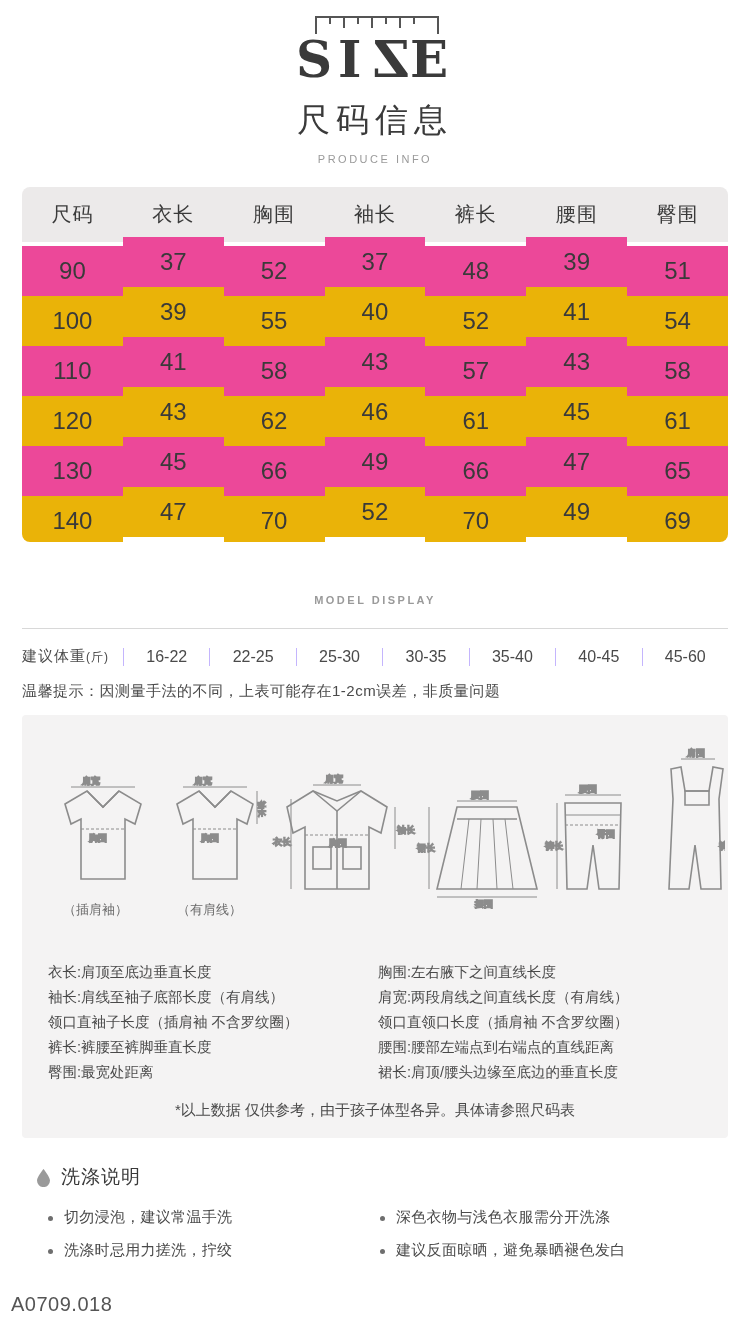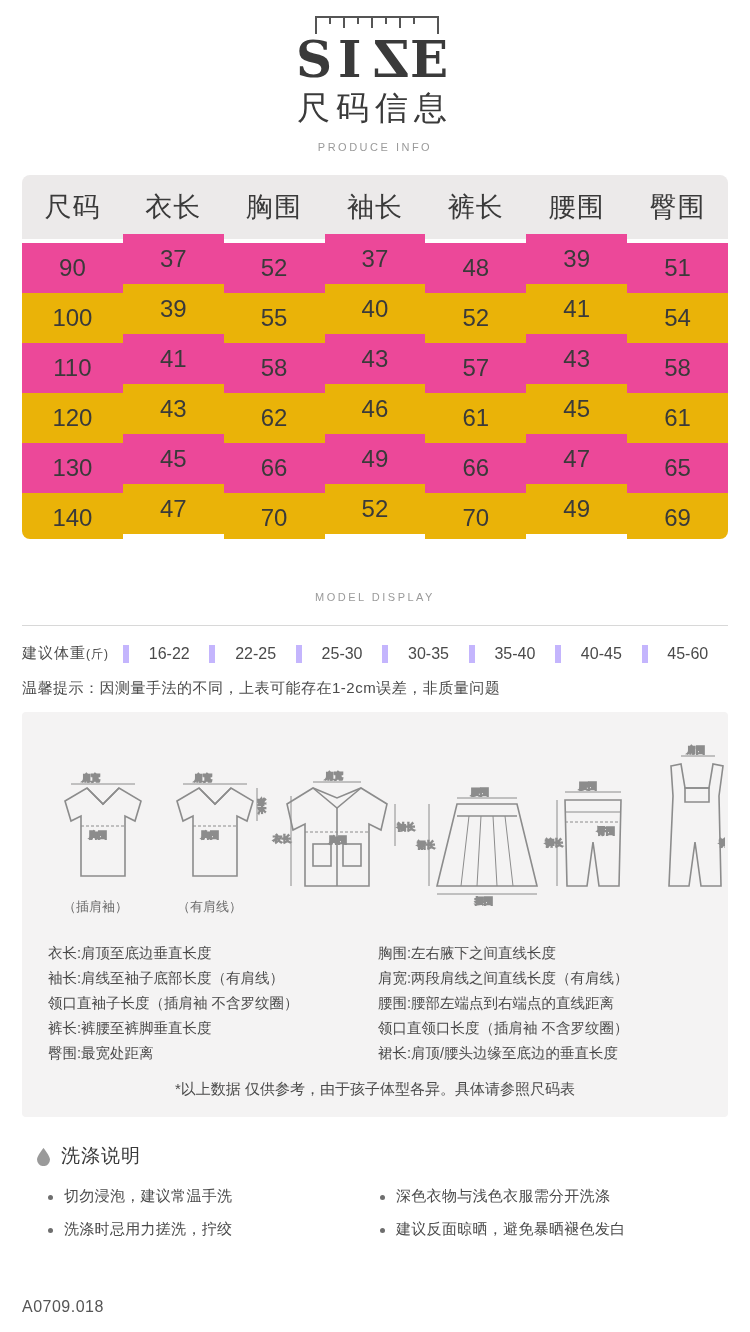--- a/index.html
+++ b/index.html
@@ -13,75 +13,75 @@
   
   .header{padding-top:10px;text-align:center;}
   .ruler{width:120px;height:22px;margin:0 auto 2px;position:relative;}
   .ruler .rbox{position:absolute;left:0;top:6px;width:120px;height:16px;border:2px solid #555;border-bottom:none;}
   .ruler .tick{position:absolute;top:6px;width:2px;background:#555;}
   .size-word{
     font-size:50px;letter-spacing:6px;color:#3a3a3a;line-height:52px;
     font-family:"DejaVu Serif","Liberation Serif",serif;font-weight:700;
   }
   .size-word .mirror{display:inline-block;transform:scaleX(-1);}
-  .cn-title{font-size:33px;letter-spacing:6px;color:#3a3a3a;font-weight:400;}
+  .cn-title{font-size:33px;letter-spacing:6px;color:#3a3a3a;margin-top:12px;font-weight:400;}
   .prod-info{font-size:11px;letter-spacing:2.5px;color:#9a9a9a;margin-top:10px;}
 
   
   .table-wrap{margin:22px 22px 0;border-radius:8px;overflow:hidden;}
   table.size-table{width:100%;border-collapse:collapse;}
   table.size-table th{
-    background:#eceaea;color:#3a3a3a;font-weight:400;font-size:27px;
+    background:#eceaea;color:#3a3a3a;font-weight:400;font-size:20px;
     padding:14px 0;letter-spacing:1px;
   }
   table.size-table td{
     text-align:center;font-size:24px;color:#3a3a3a;padding:11px 0;
   }
   table.size-table tr.odd td{background:#eab308;}
   table.size-table tr.even td{background:#ec4899;}
   table.size-table td:nth-child(2),
   table.size-table td:nth-child(4),
   table.size-table td:nth-child(6){position:relative;top:-5px;}
   table.size-table td:nth-child(1),
   table.size-table td:nth-child(3),
   table.size-table td:nth-child(5),
   table.size-table td:nth-child(7){position:relative;top:4px;}
 
   
-  .model-display{text-align:center;font-size:11px;letter-spacing:2.5px;color:#9a9a9a;margin-top:52px;}
+  .model-display{text-align:center;font-size:11px;letter-spacing:2.5px;color:#9a9a9a;margin-top:52px;font-weight:bold;}
   .hr{height:1px;background:#d8d8d8;margin:22px 22px 0;}
 
   
   .weight-row{display:flex;align-items:center;margin:18px 22px 0;font-size:15px;color:#4a4a4a;}
   .weight-label{white-space:nowrap;padding-right:14px;letter-spacing:1px;}
   .weight-label .unit{font-size:12px;}
-  .weight-cell{flex:1;text-align:center;border-left:6px solid #c4b5fd;font-size:16px;color:#4a4a4a;}
+  .weight-cell{flex:1;text-align:center;border-left:1px solid #c4b5fd;font-size:16px;color:#4a4a4a;}
   .tip{margin:16px 22px 0;font-size:15px;color:#4a4a4a;letter-spacing:.5px;}
 
   
   .diagram{margin:14px 22px 0;background:#f4f3f3;border-radius:4px;padding:14px 0 16px;}
   .diagram svg{display:block;margin:0 auto;}
 
-  .defs{margin:0 26px;display:flex;font-size:14.5px;color:#4a4a4a;line-height:25px;}
+  .defs{margin:16px 26px;display:flex;font-size:14.5px;color:#4a4a4a;line-height:25px;}
   .defs .col{flex:1;}
   .defs .col.right{padding-left:6px;}
 
   .note{text-align:center;font-size:15px;color:#4a4a4a;margin:14px 0 2px;}
 
   
   .wash-head{display:flex;align-items:center;margin:26px 0 0 36px;}
   .drop{width:15px;height:19px;margin-right:10px;}
   .wash-title{font-size:19px;color:#3a3a3a;letter-spacing:1px;}
   .wash-list{display:flex;margin:18px 46px 0;font-size:15px;color:#4a4a4a;gap:6px;}
   .wash-list .col{flex:1;}
   .wash-list .li{margin-bottom:14px;position:relative;padding-left:18px;letter-spacing:.3px;}
   .wash-list .li:before{
     content:"";position:absolute;left:2px;top:8px;width:5px;height:5px;border-radius:50%;background:#6e6e6e;
   }
-  .footer-code{position:absolute;left:22px;bottom:16px;font-size:16px;color:#555;letter-spacing:.5px;}
+  .footer-code{position:absolute;left:11px;bottom:16px;font-size:20px;color:#555;letter-spacing:.5px;}
 </style>
 </head>
 <body>
 
 <div class="page">
 
   <div class="header">
     <div class="ruler">
       <div class="rbox"></div>
       <div class="tick" style="left:14px;height:8px;"></div>
@@ -272,22 +272,22 @@
       <div class="col">
         <div>衣长:肩顶至底边垂直长度</div>
         <div>袖长:肩线至袖子底部长度（有肩线）</div>
         <div>领口直袖子长度（插肩袖 不含罗纹圈）</div>
         <div>裤长:裤腰至裤脚垂直长度</div>
         <div>臀围:最宽处距离</div>
       </div>
       <div class="col right">
         <div>胸围:左右腋下之间直线长度</div>
         <div>肩宽:两段肩线之间直线长度（有肩线）</div>
+        <div>领口直领口长度（插肩袖 不含罗纹圈）</div>
         <div>腰围:腰部左端点到右端点的直线距离</div>
-        <div>领口直领口长度（插肩袖 不含罗纹圈）</div>
         <div>裙长:肩顶/腰头边缘至底边的垂直长度</div>
       </div>
     </div>
 
     <div class="note">*以上数据 仅供参考，由于孩子体型各异。具体请参照尺码表</div>
   </div>
 
   <div class="wash-head">
     <svg class="drop" viewBox="0 0 15 19">
       <path d="M7.5,1 C7.5,1 1,9 1,12.6 A6.5,6.5 0 0 0 14,12.6 C14,9 7.5,1 7.5,1 Z" fill="#9a9a9a"></path>

